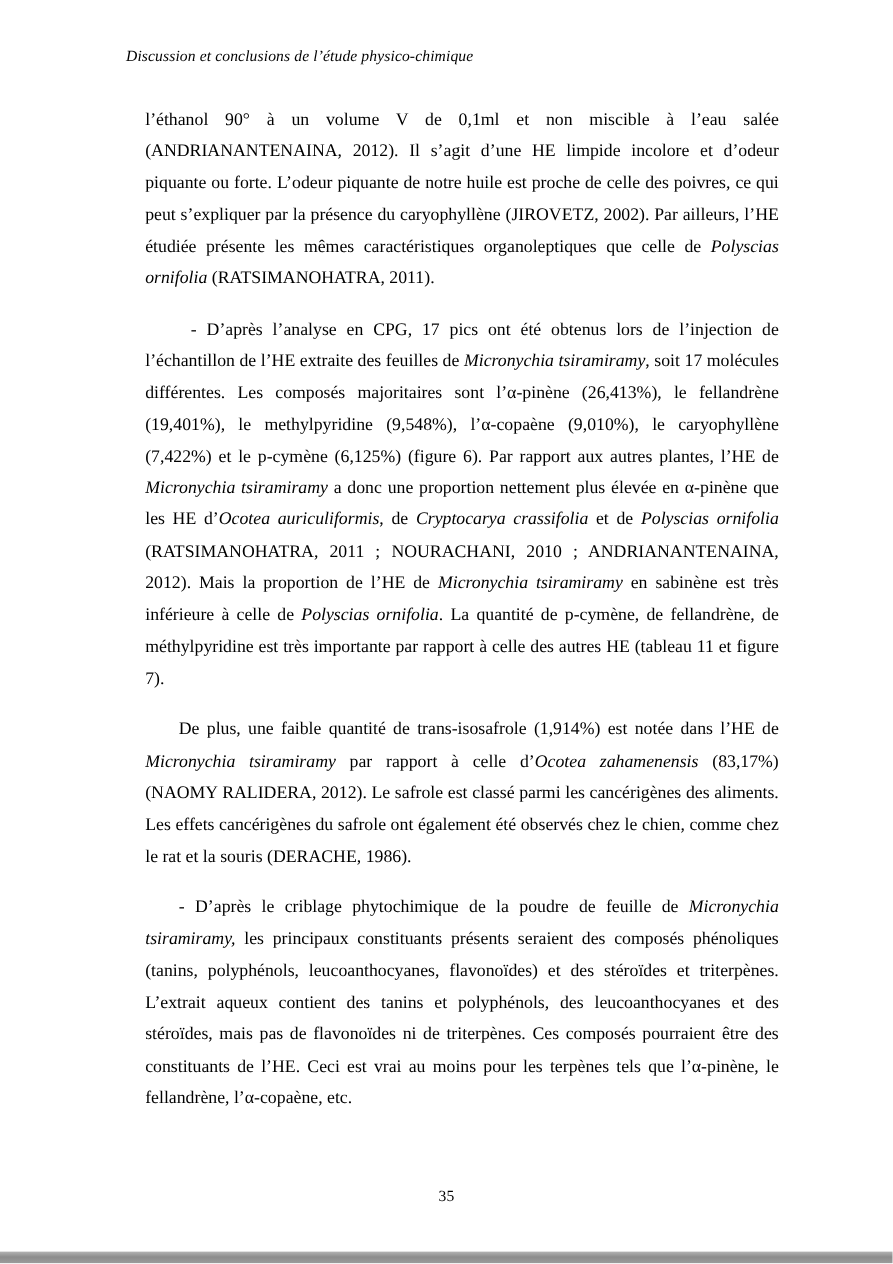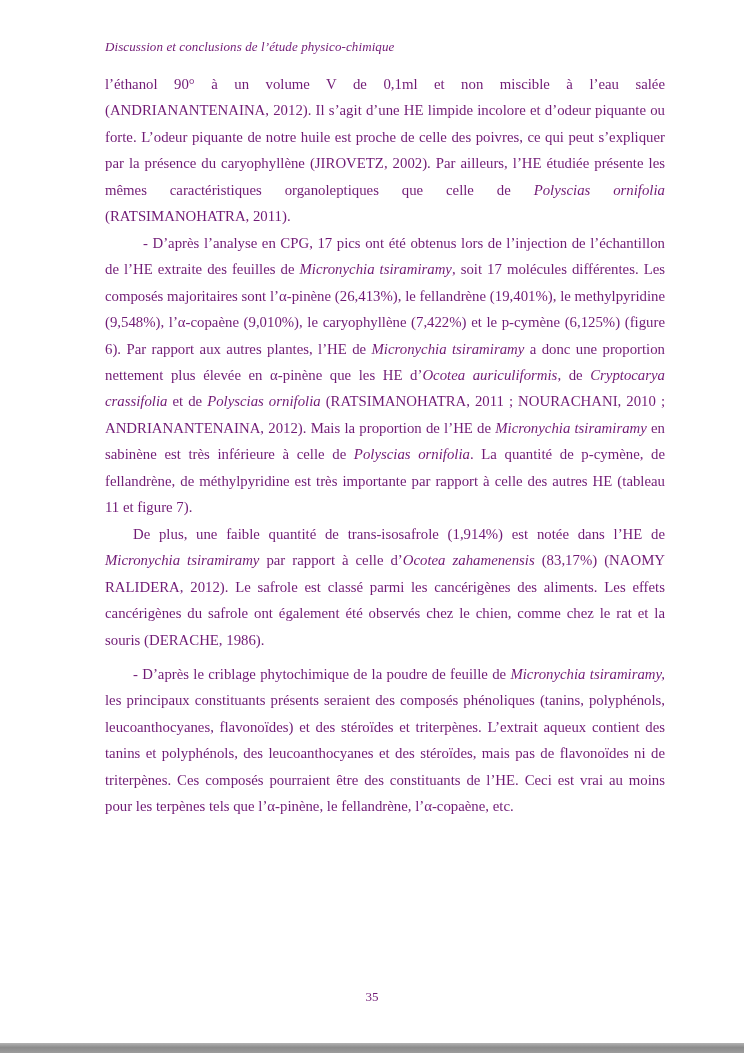--- a/index.html
+++ b/index.html
@@ -7,41 +7,41 @@
     padding: 0;
     background: #ffffff;
   }
   .page {
     position: relative;
     width: 744px;
     height: 1053px;
     background: #ffffff;
     overflow: hidden;
     font-family: "Liberation Serif", "DejaVu Serif", serif;
-    color: #701a75;
+    color: #000000;
   }
   .running-header {
     position: absolute;
     left: 105px;
     top: 39px;
     font-size: 13px;
     font-style: italic;
     letter-spacing: 0.1px;
   }
   .body-text {
     position: absolute;
     left: 105px;
     top: 71px;
     width: 560px;
     font-size: 14.8px;
     line-height: 26.45px;
     text-align: justify;
   }
   .body-text p.para {
-    margin: 0;
+    margin: 16px;
     padding: 0;
   }
   .b { font-weight: normal; }
   .i { font-style: italic; }
   .page-number {
     position: absolute;
     top: 989px;
     left: 0;
     width: 744px;
     text-align: center;

